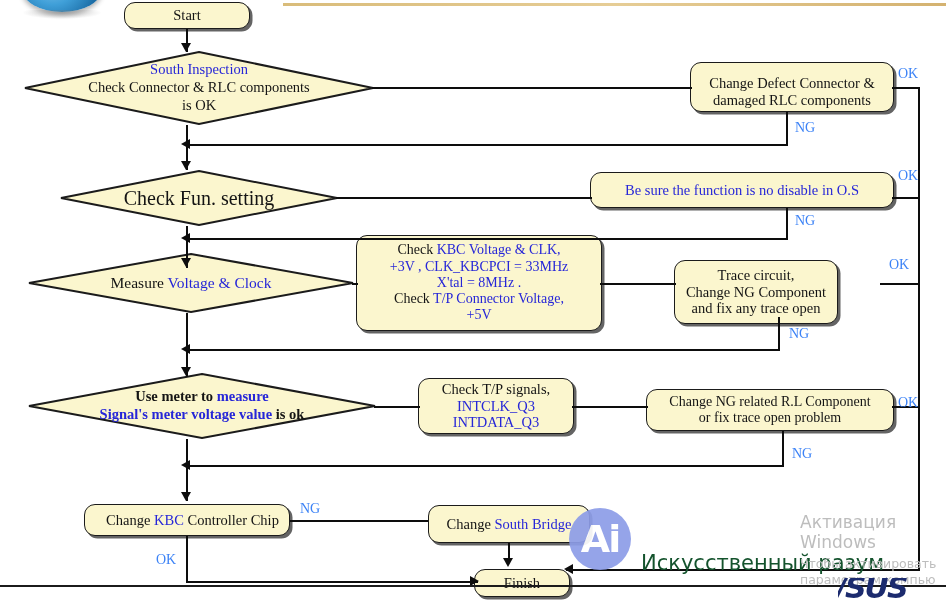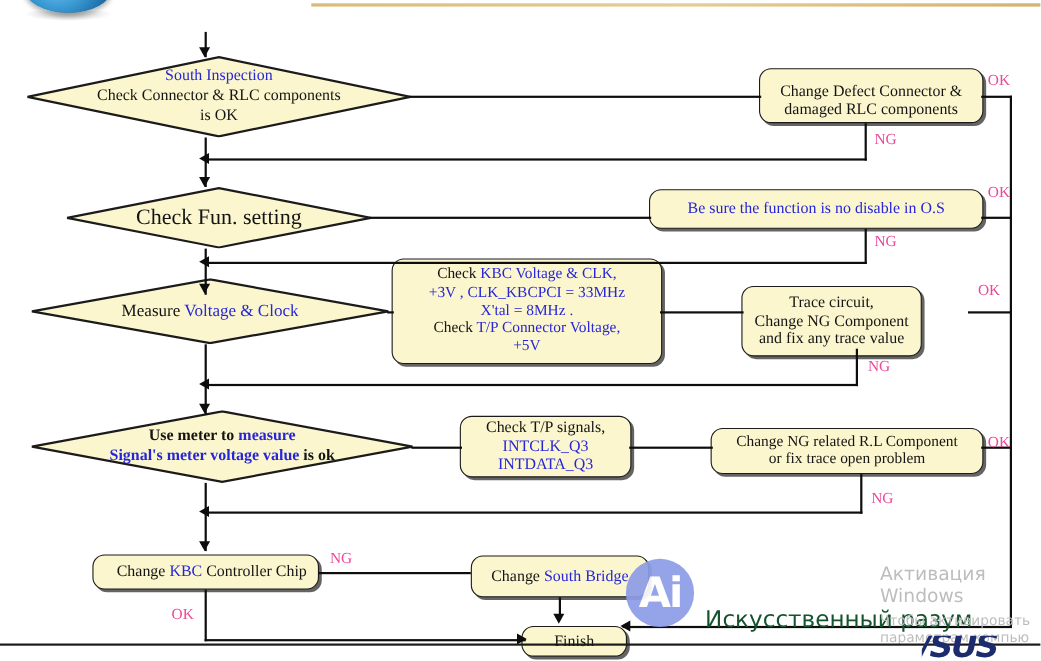--- a/index.html
+++ b/index.html
@@ -76,21 +76,21 @@
     border-top:5.5px solid transparent;border-bottom:5.5px solid transparent;
     border-right:9px solid #0d0d0d;
   }
   .arrow-r{
     position:absolute;width:0;height:0;
     border-top:5.5px solid transparent;border-bottom:5.5px solid transparent;
     border-left:9px solid #0d0d0d;
   }
 
   .edgelabel{
-    position:absolute;font-size:14px;color:#ec4899;
+    position:absolute;font-size:14px;color:#3b82f6;
     font-family:"Liberation Serif", serif;white-space:nowrap;
   }
 
   
   .wm-intellect{
     position:absolute;left:569px;top:502px;width:360px;height:80px;
     pointer-events:none;
   }
   .wm-circle{
     position:absolute;left:0px;top:6px;width:62px;height:62px;border-radius:50%;
@@ -130,20 +130,23 @@
 </style>
 </head>
 <body>
 
 <div id="stage">
 
   <div class="top-rule"></div>
   <div class="globe"></div>
   <div class="globe-shadow"></div>
 
+  <div class="node rbox" style="left:124px;top:2px;width:126px;height:27px;">
+    <span>Start</span>
+  </div>
 
   <div class="diamond-wrap" style="left:24px;top:51px;width:350px;height:74px;">
     <svg width="350" height="74" viewBox="0 0 350 74">
       <polygon points="175,1 349,37 175,73 1,37" fill="#fbf6ce" stroke="#1b1b1b" stroke-width="2"></polygon>
     </svg>
     <div class="diamond-text">
       <div>
         <div class="blue">South Inspection</div>
         <div>Check Connector &amp; RLC components</div>
         <div>is OK</div>
@@ -189,21 +192,21 @@
       <div class="blue">X'tal = 8MHz .</div>
       <div><span>Check </span><span class="blue">T/P Connector Voltage,</span></div>
       <div class="blue">+5V</div>
     </div>
   </div>
 
   <div class="node rbox" style="left:674px;top:260px;width:164px;height:64px;">
     <div>
       <div>Trace circuit,</div>
       <div>Change NG Component</div>
-      <div>and fix any trace value</div>
+      <div>and fix any trace open</div>
     </div>
   </div>
 
   <div class="diamond-wrap" style="left:28px;top:373px;width:348px;height:66px;font-weight:bold;">
     <svg width="348" height="66" viewBox="0 0 348 66">
       <polygon points="174,1 347,33 174,65 1,33" fill="#fbf6ce" stroke="#1b1b1b" stroke-width="2"></polygon>
     </svg>
     <div class="diamond-text">
       <div>
         <div><span>Use meter to </span><span class="blue">measure</span></div>

